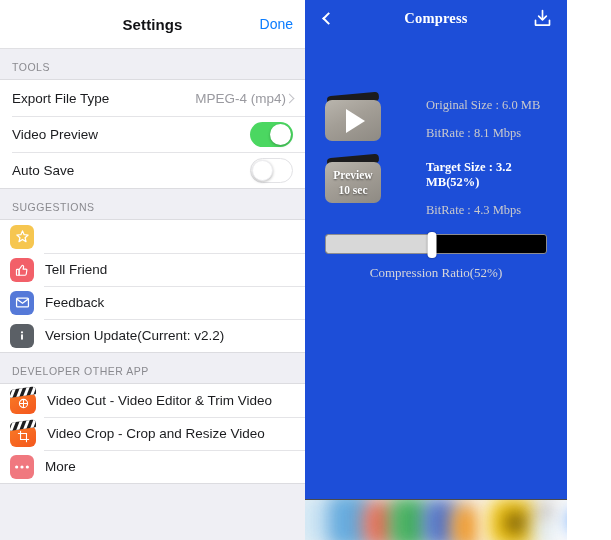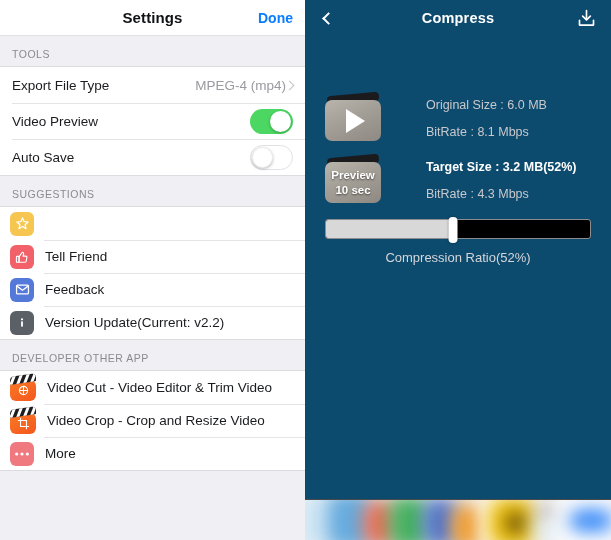--- a/index.html
+++ b/index.html
@@ -12,33 +12,33 @@
   #root { position: relative; width: 611px; height: 540px; display: flex; }
 
   
   #settings-panel {
     width: 305px; height: 540px;
     background: #efeff4;
     position: relative;
     overflow: hidden;
   }
   .nav-bar {
-    height: 36px;
+    height: 49px;
     background: #ffffff;
     display: flex; align-items: center; justify-content: center;
     position: relative;
     border-bottom: 1px solid #e0e0e3;
   }
   .nav-title {
     font-size: 15px; font-weight: bold; color: #111215;
     letter-spacing: .1px;
   }
   .nav-done {
     position: absolute; right: 12px; top: 50%; transform: translateY(-50%);
-    font-size: 14px; color: #0a7cff; font-weight: bold;
+    font-size: 14px; color: #0a7cff; font-weight: normal;
   }
   .section-header {
     height: 30px;
     display: flex; align-items: flex-end;
     padding: 0 10px 6px 12px;
     background: #efeff4;
     font-size: 10.5px; letter-spacing: .5px;
     color: #8a8a8f;
     text-transform: uppercase;
   }
@@ -113,24 +113,25 @@
     transform: skewY(-8deg);
     overflow: hidden;
   }
   .app-icon .clap i {
     position: absolute; top: -3px; width: 3px; height: 14px;
     background: #ffffff; transform: rotate(22deg);
   }
 
   
   #compress-panel {
-    width: 306px; height: 540px;
-    background: #0c4a6e;
-    position: relative;
-    overflow: hidden;
+    width: 262px; height: 540px;
+    background: #1d4ed8;
+    position: relative;
+    overflow: hidden;
+    font-family: Liberation Serif, serif;
   }
   .c-nav {
     height: 36px; position: relative;
     display: flex; align-items: center; justify-content: center;
   }
   .c-title { font-size: 14.5px; font-weight: bold; color: #ffffff; letter-spacing: .2px; }
   .c-back {
     position: absolute; left: 14px; top: 50%; transform: translateY(-50%);
     width: 18px; height: 18px;
     display: flex; align-items: center; justify-content: center;

